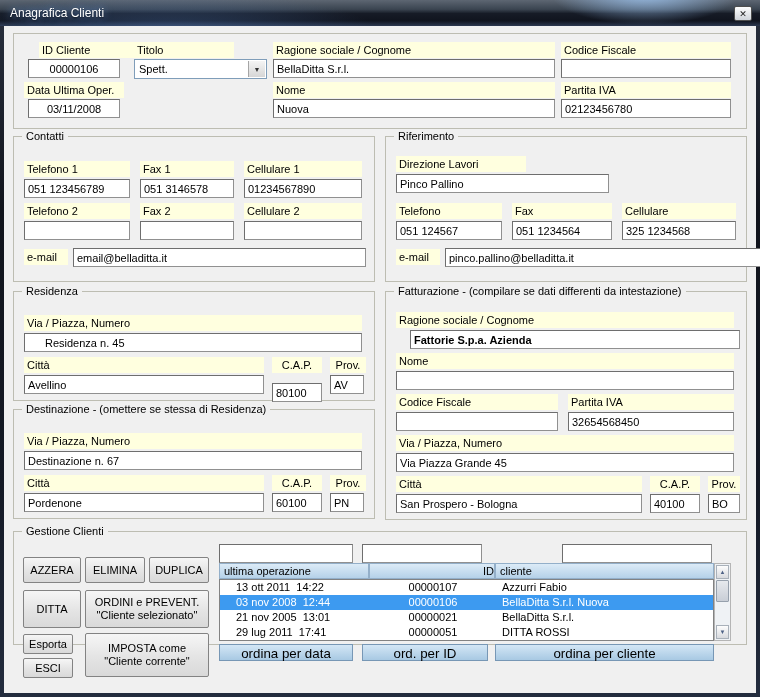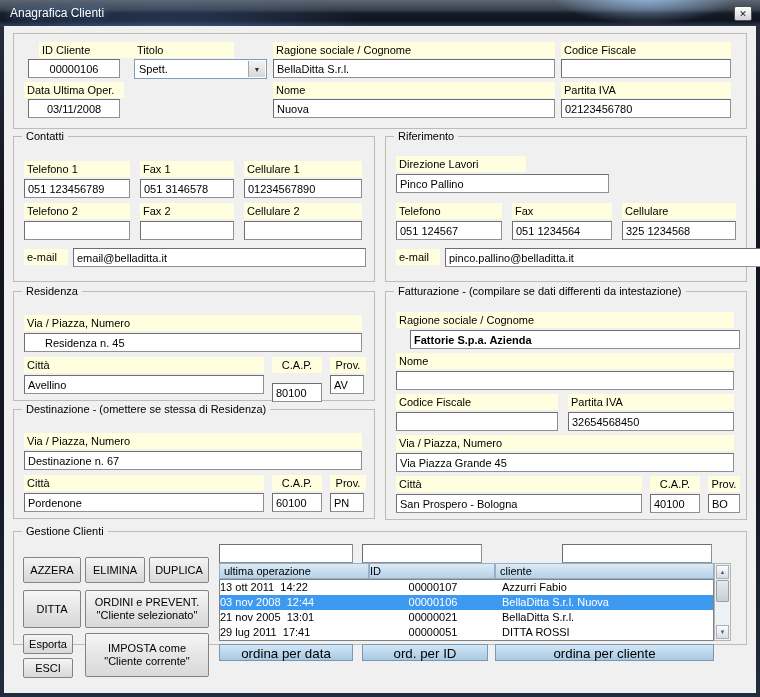--- a/index.html
+++ b/index.html
@@ -30,26 +30,26 @@
     border:1px solid #7f9db9;}
   .combo-text{position:absolute;left:4px;top:2px;line-height:15px;}
   .combo-arrow{position:absolute;right:1px;top:1px;bottom:1px;width:16px;
     background:linear-gradient(180deg,#f4f4f4,#d6d6d6);border-left:1px solid #a5a5a5;
     display:flex;align-items:center;justify-content:center;font-size:7px;color:#333;}
   .btn{position:absolute;display:flex;flex-direction:column;align-items:center;justify-content:center;
     background:linear-gradient(180deg,#f6f6f6,#e4e4e4 55%,#d9d9d9);border:1px solid #838383;border-radius:2px;
     font-size:11px;line-height:13px;text-align:center;box-sizing:border-box;cursor:default;white-space:nowrap;}
   .hcell{position:absolute;height:16px;box-sizing:border-box;line-height:14px;
     background:linear-gradient(180deg,#dcebf7,#b5d1e8);border:1px solid #93afc9;padding-left:4px;white-space:nowrap;}
-  .hc{text-align:left;padding-left:0;}
+  .hc{text-align:right;padding-left:0;}
   .sbtn{position:absolute;height:17px;box-sizing:border-box;line-height:15px;text-align:center;
     background:linear-gradient(180deg,#d3e6f5,#a8c9e3);border:1px solid #7797b5;cursor:default;white-space:nowrap;}
   .listbox{position:absolute;background:#fff;border:1px solid #828282;box-sizing:border-box;overflow:hidden;}
   .lrow{display:grid;grid-template-columns:150px 126px 1fr;height:15px;line-height:15px;}
-  .lrow .c1{padding-left:0;white-space:pre;overflow:hidden;}
+  .lrow .c1{padding-left:16px;white-space:pre;overflow:hidden;}
   .lrow .c2{text-align:center;white-space:pre;}
   .lrow .c3{padding-left:6px;white-space:pre;overflow:hidden;}
   .lrow.sel{background:#3d9af0;color:#fff;}
   .scroll{position:absolute;width:17px;box-sizing:border-box;background:#eff2f5;border:1px solid #b5b5b5;}
   .sarr{position:absolute;left:1px;right:1px;height:14px;background:linear-gradient(180deg,#fdfdfd,#d8dade);
     border:1px solid #a9b1ba;box-sizing:border-box;display:flex;align-items:center;justify-content:center;
     font-size:6px;color:#4d6185;}
   .sthumb{position:absolute;left:1px;right:1px;top:16px;height:22px;background:linear-gradient(180deg,#e6e9ed,#c9ced6);
     border:1px solid #96a0ac;box-sizing:border-box;border-radius:1px;}
 </style>

